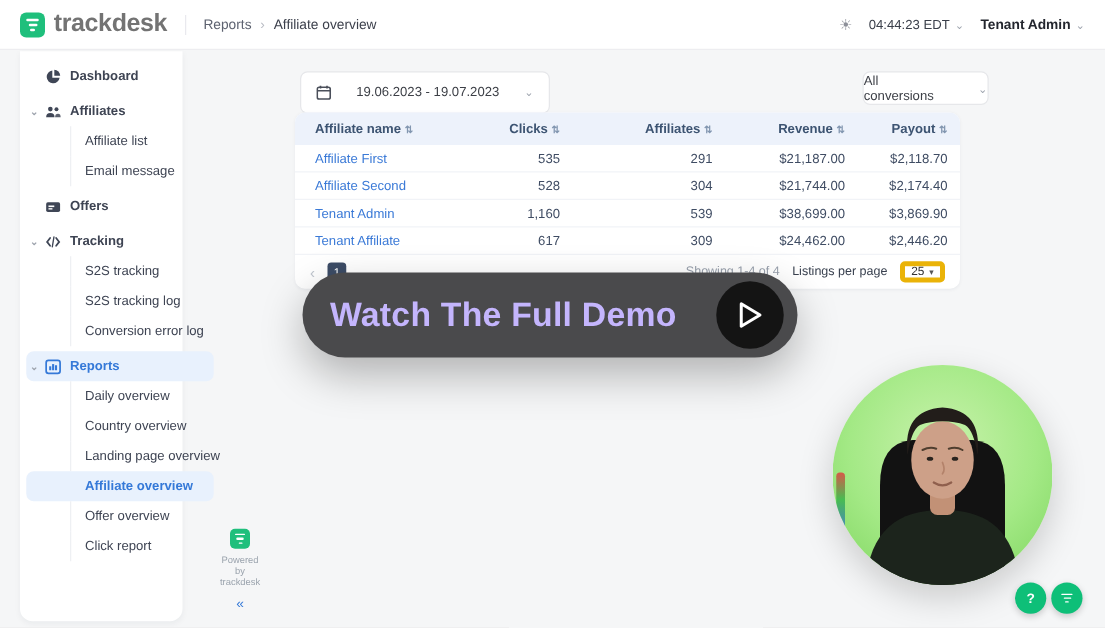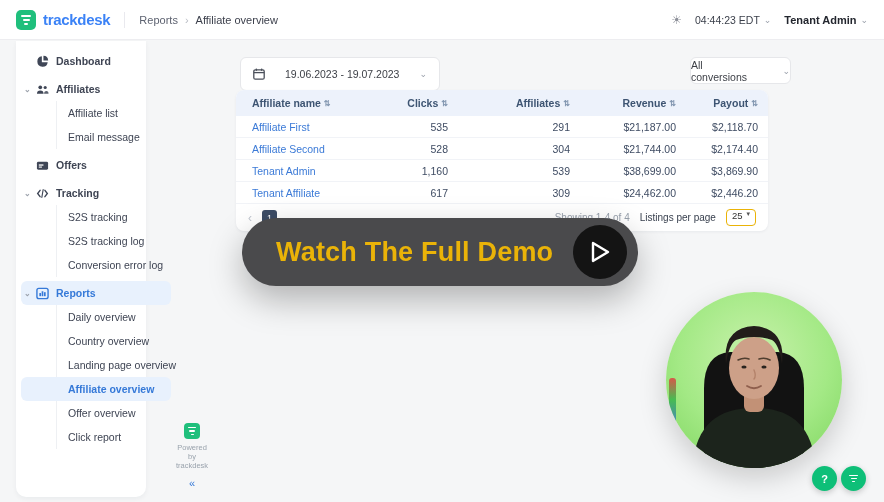--- a/index.html
+++ b/index.html
@@ -7,21 +7,21 @@
   .stage{position:relative;width:884px;height:502px;background:#f5f6f7;overflow:hidden;
          font-family:"Liberation Sans",sans-serif;}
   
   .topbar{position:absolute;top:0;left:0;right:0;height:40px;background:#fff;
           border-bottom:1px solid #ededf0;display:flex;align-items:center;padding:0 16px;z-index:4;}
   .logo{display:flex;align-items:center;cursor:pointer;}
   .logo-box{width:20px;height:20px;border-radius:5px;background:#1fbf7c;display:flex;flex-direction:column;
             align-items:center;justify-content:center;gap:2px;}
   .logo-box i{display:block;height:2px;background:#fff;border-radius:1px;}
   .logo-box i:nth-child(1){width:10px;}.logo-box i:nth-child(2){width:7px;}.logo-box i:nth-child(3){width:4px;}
-  .logo-text{font-size:15px;font-weight:700;color:#3b82f6;margin-left:7px;letter-spacing:-.3px;}
+  .logo-text{font-size:20px;font-weight:700;color:#737373;margin-left:7px;letter-spacing:-.3px;}
   .topbar-divider{width:1px;height:16px;background:#e9e9ee;margin:0 14px;}
   .breadcrumb{display:flex;align-items:center;gap:7px;font-size:11px;}
   .bc-section{color:#5d6270;cursor:pointer;}
   .bc-sep{color:#b9bcc4;font-size:11px;}
   .bc-page{color:#3b3f4b;}
   .topbar-right{margin-left:auto;display:flex;align-items:center;gap:13px;}
   .sun{color:#8d9099;font-size:12px;cursor:pointer;}
   .clock{font-size:10.5px;color:#3a3f4a;display:flex;align-items:center;gap:4px;cursor:pointer;}
   .user{font-size:11px;font-weight:700;color:#23262e;display:flex;align-items:center;gap:4px;cursor:pointer;}
   .caret{font-size:9px;color:#9aa0ab;font-weight:400;}
@@ -69,28 +69,28 @@
   .sort{font-size:8px;color:#8296b0;}
   .trow{height:22px;font-size:10.5px;color:#3f4c63;border-bottom:1px solid #f1f3f7;}
   .trow .name{color:#3b7ad7;padding-left:16px;cursor:pointer;}
   .trow .num{text-align:right;}
   .tfoot{height:27px;display:flex;align-items:center;padding:0 12px;font-size:10px;color:#39414f;}
   .pg-prev{color:#c0c6cf;font-size:12px;cursor:pointer;}
   .pg-num{width:15px;height:15px;background:#3c4c66;color:#fff;border-radius:3px;display:flex;
           align-items:center;justify-content:center;font-size:9px;margin-left:10px;cursor:pointer;}
   .foot-right{margin-left:auto;display:flex;align-items:center;gap:10px;}
   .showing{color:#98a0ac;}
-  .select{border:1px solid #eab308;border-radius:4px;height:17px;padding:0 5px;display:flex;
-          align-items:flex-start;gap:4px;font-size:9.5px;color:#333;cursor:pointer;background:#fff;}
+  .select{border:4px solid #eab308;border-radius:4px;height:17px;padding:0 5px;display:flex;
+          align-items:center;gap:4px;font-size:9.5px;color:#333;cursor:pointer;background:#fff;}
   .select .sel-caret{font-size:7px;color:#555;}
   
   .demo-pill{position:absolute;left:242px;top:218px;width:396px;height:68px;background:#4a4a4c;
              border-radius:35px;display:flex;align-items:center;z-index:6;cursor:pointer;
              box-shadow:0 14px 34px rgba(0,0,0,.28);}
-  .demo-text{margin-left:34px;font-size:27px;font-weight:700;color:#eab308;letter-spacing:.2px;}
+  .demo-text{margin-left:22px;font-size:27px;font-weight:700;color:#c4b5fd;letter-spacing:.2px;}
   .play{position:absolute;right:11px;top:7px;width:54px;height:54px;border-radius:50%;background:#141414;
         display:flex;align-items:center;justify-content:center;}
   
   .bubble{position:absolute;left:666px;top:292px;width:176px;height:176px;border-radius:50%;
           overflow:hidden;z-index:6;box-shadow:0 10px 28px rgba(0,0,0,.18);cursor:pointer;}
   
   .fab{position:absolute;width:25px;height:25px;border-radius:50%;background:#0ebf78;border:none;
        color:#fff;display:flex;align-items:center;justify-content:center;z-index:7;cursor:pointer;
        box-shadow:0 2px 6px rgba(0,0,0,.2);padding:0;}
   .fab-help{left:812px;top:466px;font-size:11px;font-weight:700;font-family:"Liberation Sans",sans-serif;}

